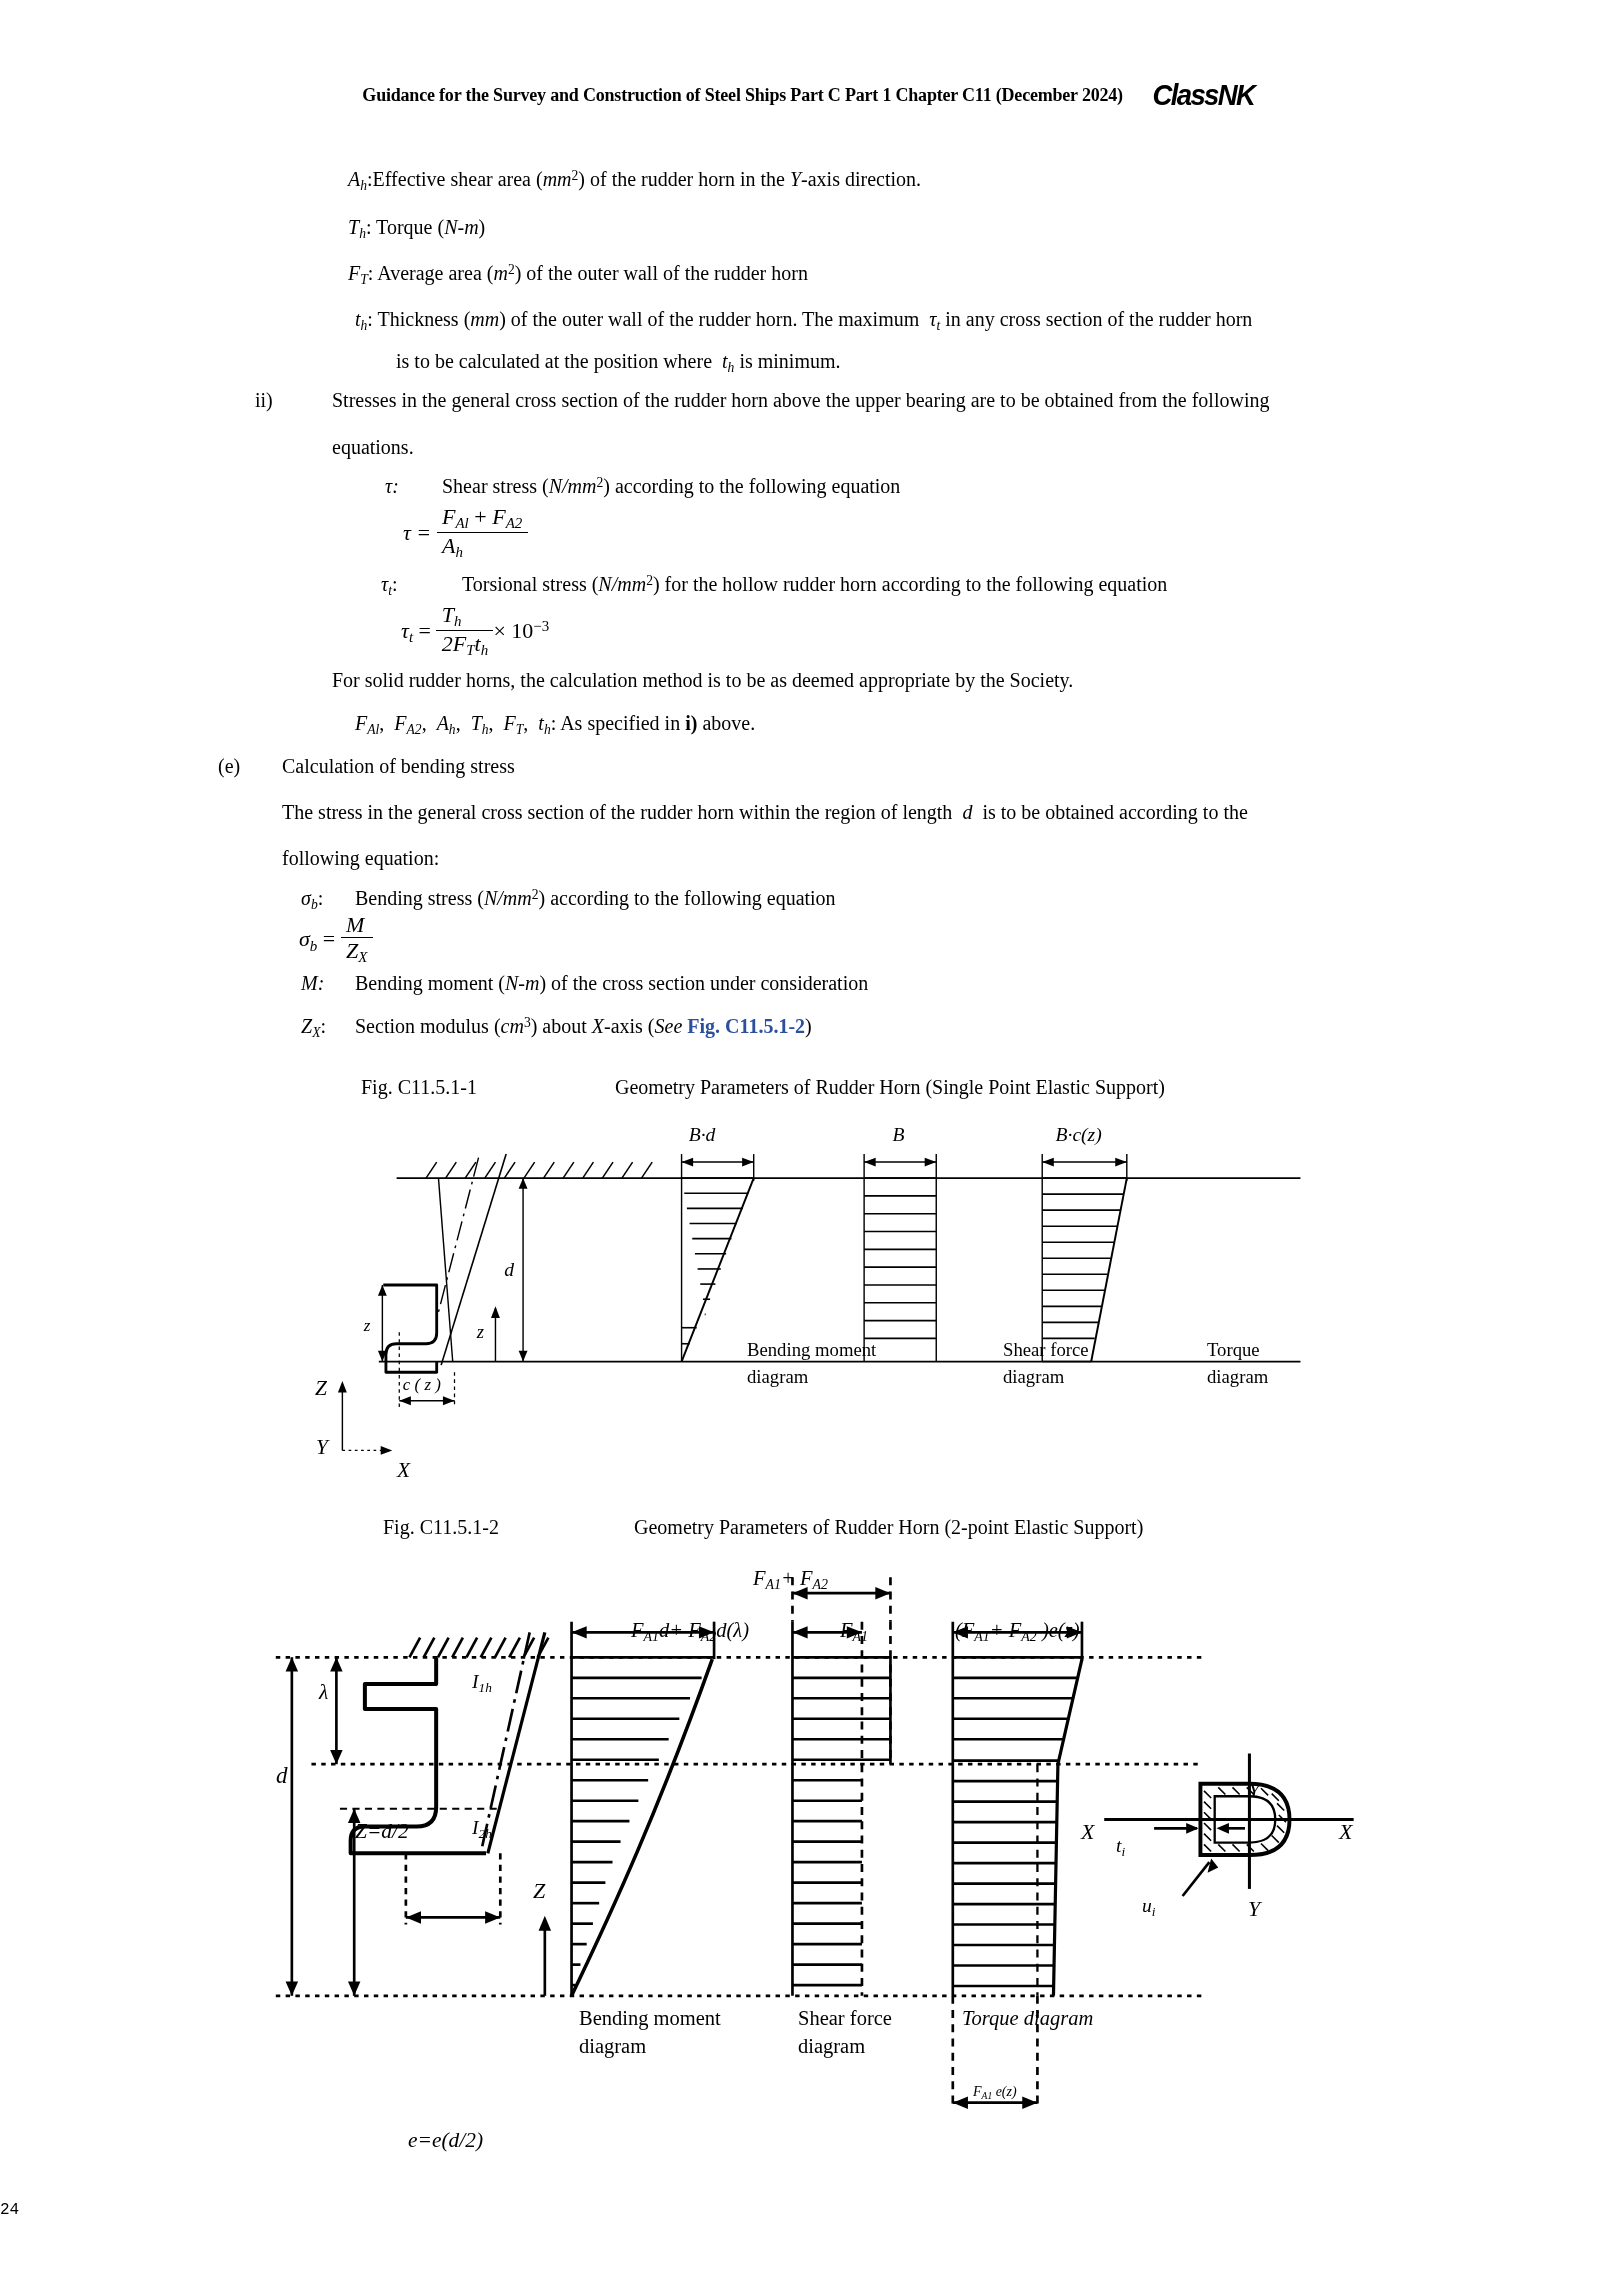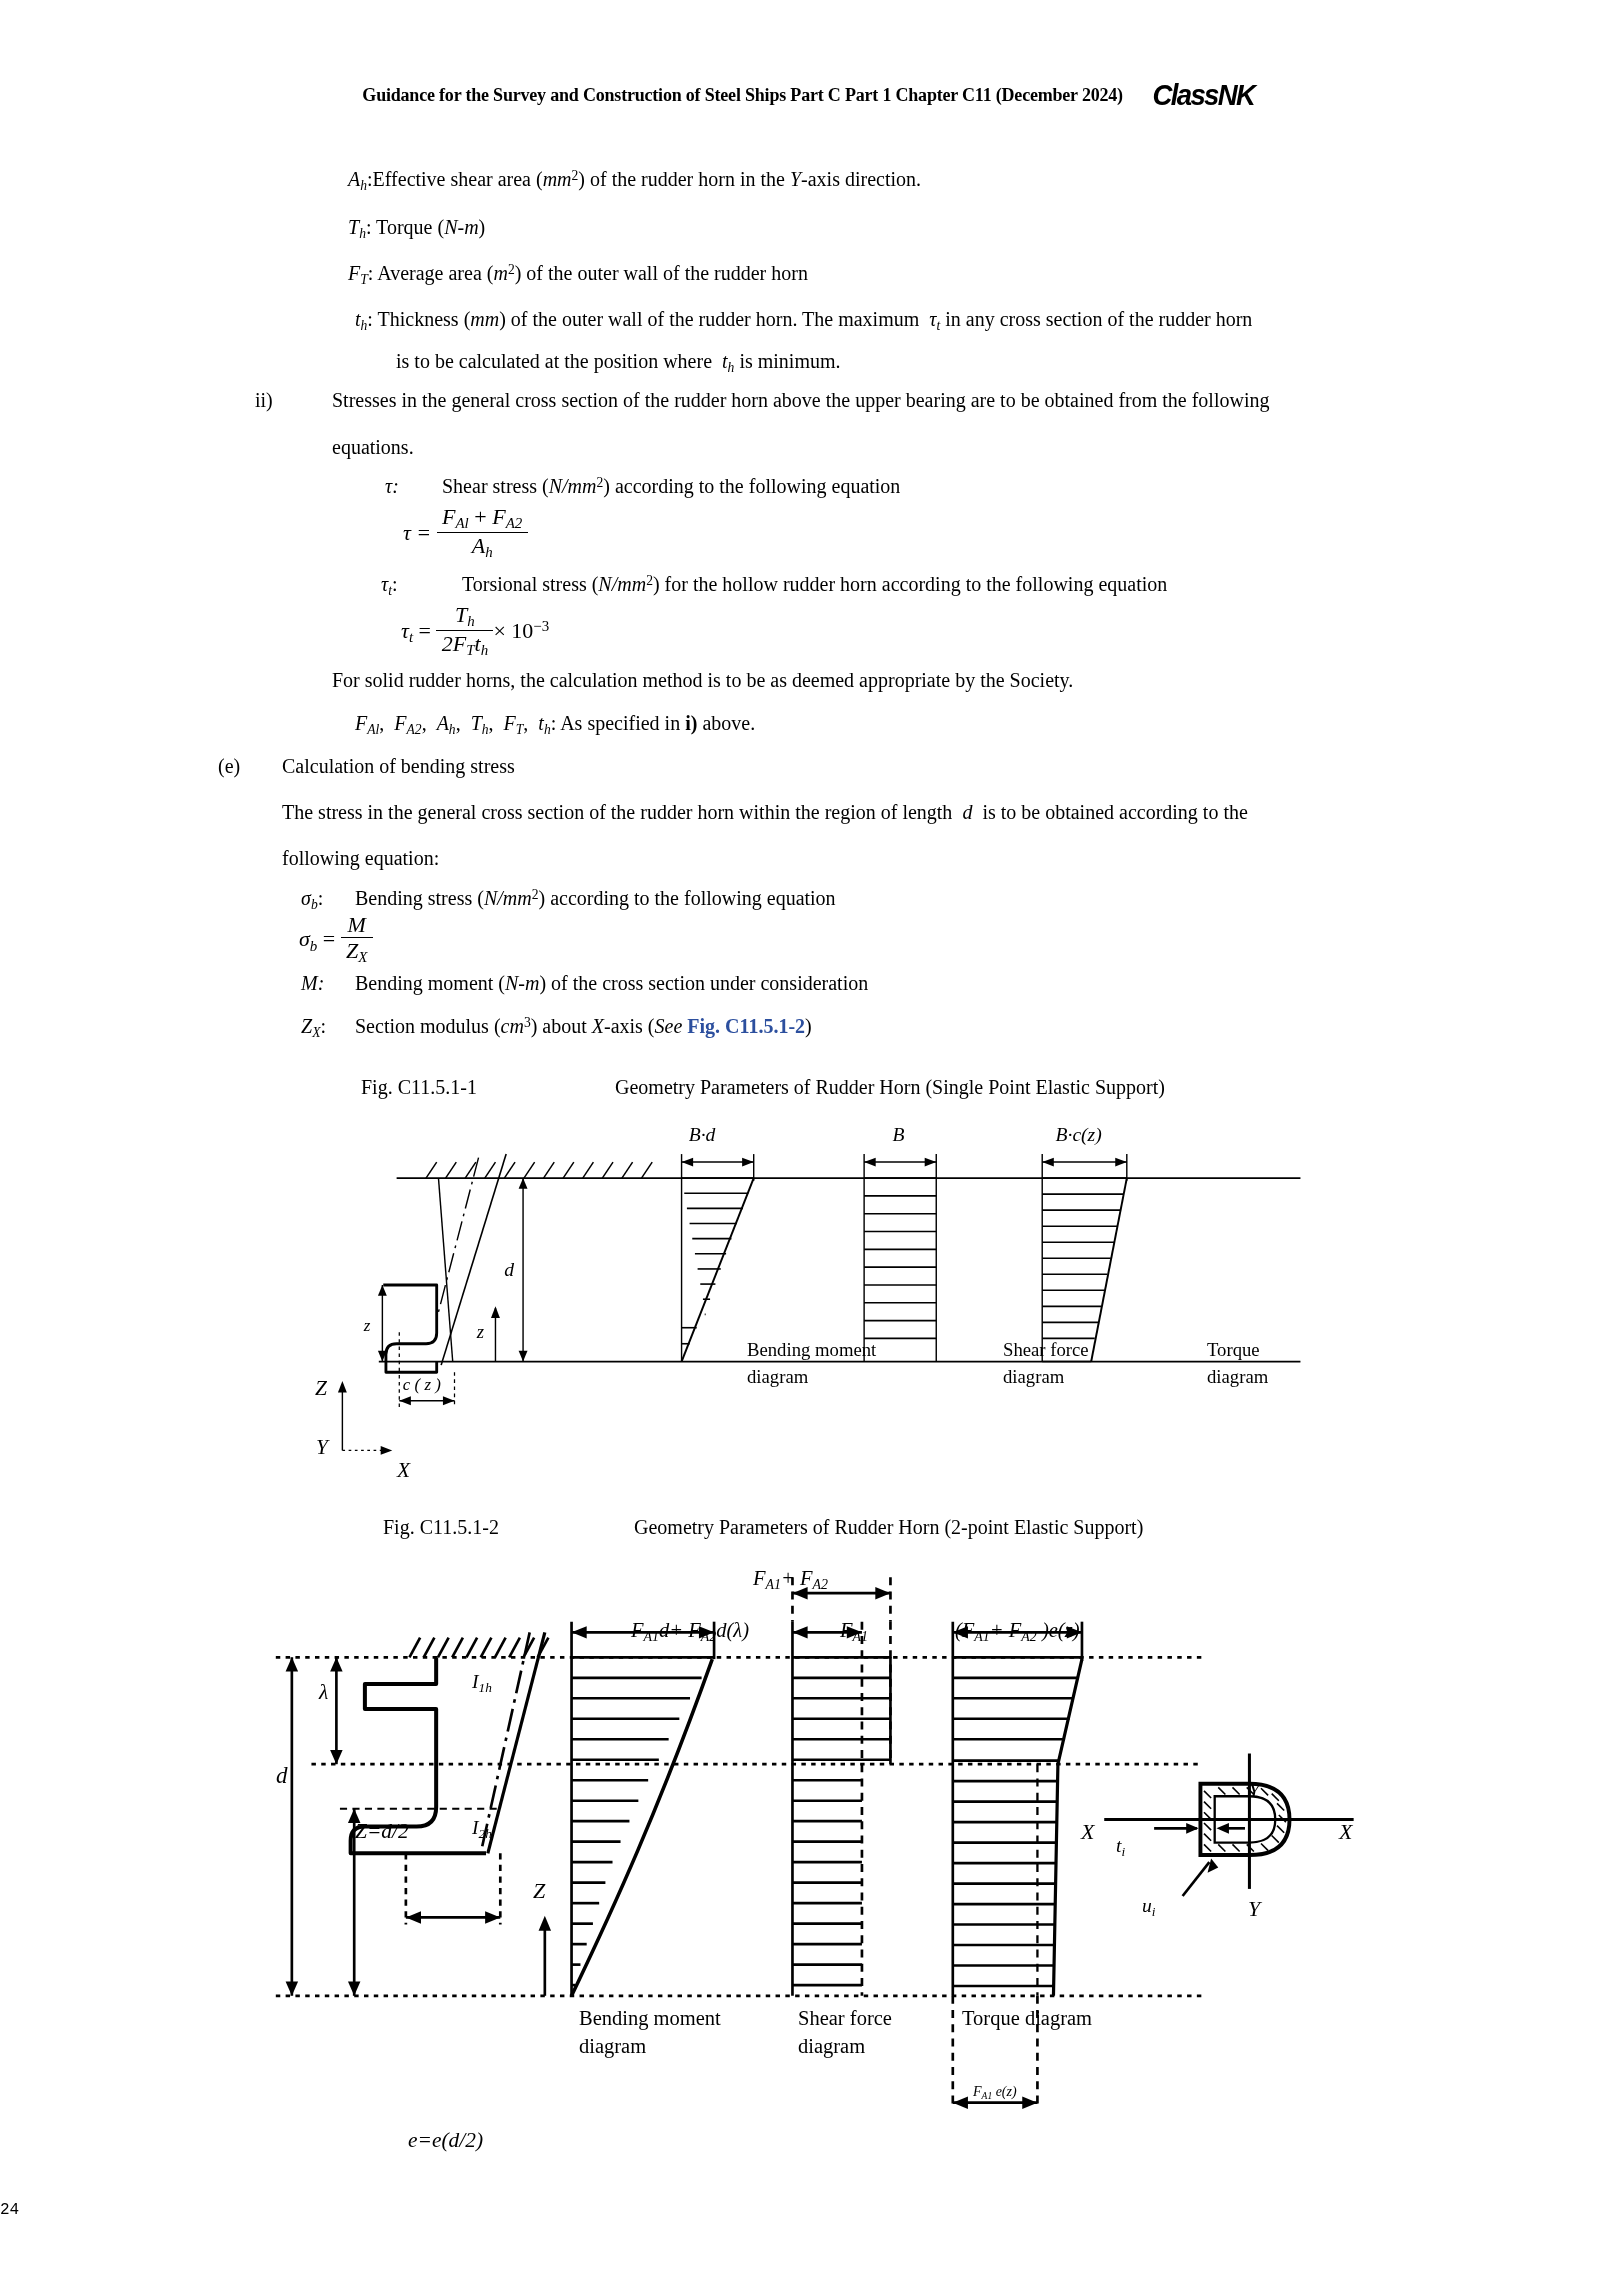--- a/index.html
+++ b/index.html
@@ -33,21 +33,21 @@
 
   
   .txt { position:absolute; font-size:20px; line-height:1.0; white-space:nowrap; }
   .it { font-style:italic; }
   .bld { font-weight:bold; }
   .blue { color:#2c4f9e; font-weight:bold; }
   sub { font-size:0.68em; font-style:italic; vertical-align:-0.28em; }
   sup { font-size:0.68em; vertical-align:0.46em; }
 
   
-  .frac { display:inline-block; vertical-align:middle; text-align:center; position:relative; top:-0.1em;font-family:Liberation Serif, serif; }
+  .frac { display:inline-block; vertical-align:middle; text-align:left; position:relative; top:-0.1em;font-family:Liberation Serif, serif; }
   .frac .num { display:block; padding:0 5.3px 0.9px 5.3px; }
   .frac .den { display:block; padding:1.8px 5.3px 0 5.3px; border-top:1.8px solid #000; }
 
   
   .figbox { position:absolute; }
   svg { display:block; overflow:visible; }
   .lbl { font-family:"Liberation Serif", serif; font-style:italic; }
 
   .pagenum {
     position:absolute; left:0; top:2201px; width:1621px;
@@ -637,21 +637,21 @@
   </div>
   <div class="txt" style="left:579px; top:2036px; font-size:20.5px;">
     <span>diagram</span>
   </div>
   <div class="txt" style="left:798px; top:2008px; font-size:20.5px;">
     <span>Shear force</span>
   </div>
   <div class="txt" style="left:798px; top:2036px; font-size:20.5px;">
     <span>diagram</span>
   </div>
-  <div class="txt" style="left:962px; top:2008px; font-size:20.5px;">
+  <div class="txt" style="left:962px; top:2008px; font-size:20.5px;font-style:italic;">
     <span>Torque diagram</span>
   </div>
   <div class="txt" style="left:973px; top:2085px; font-size:14px;">
     <span class="it">F</span><sub>A1</sub><span class="it"> e(z)</span>
   </div>
 
   <div class="txt it" style="left:1081px; top:1821px; font-size:22px;">
     <span>X</span>
   </div>
   <div class="txt it" style="left:1339px; top:1821px; font-size:22px;">

